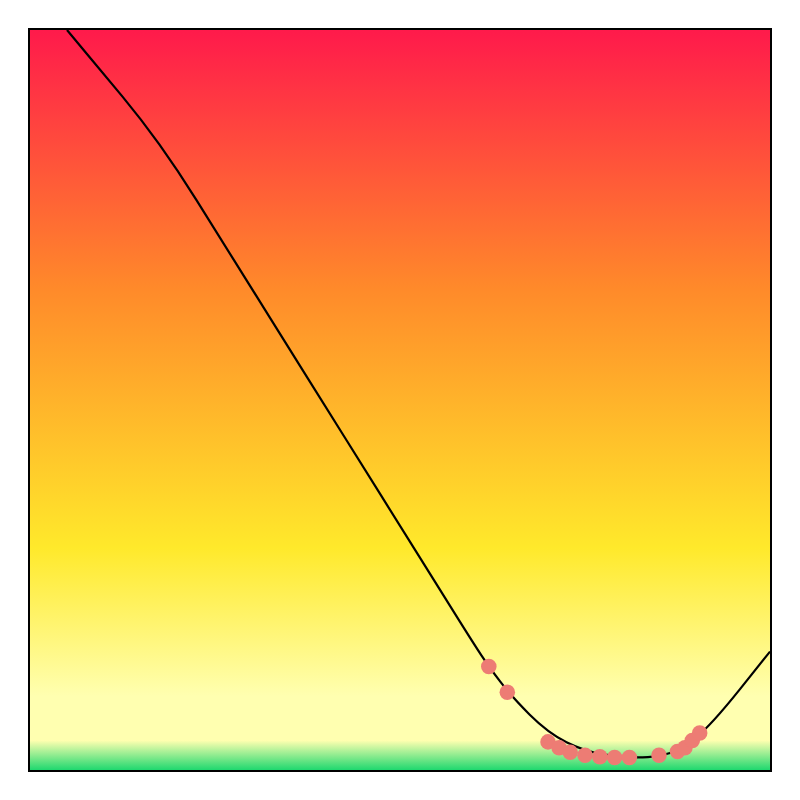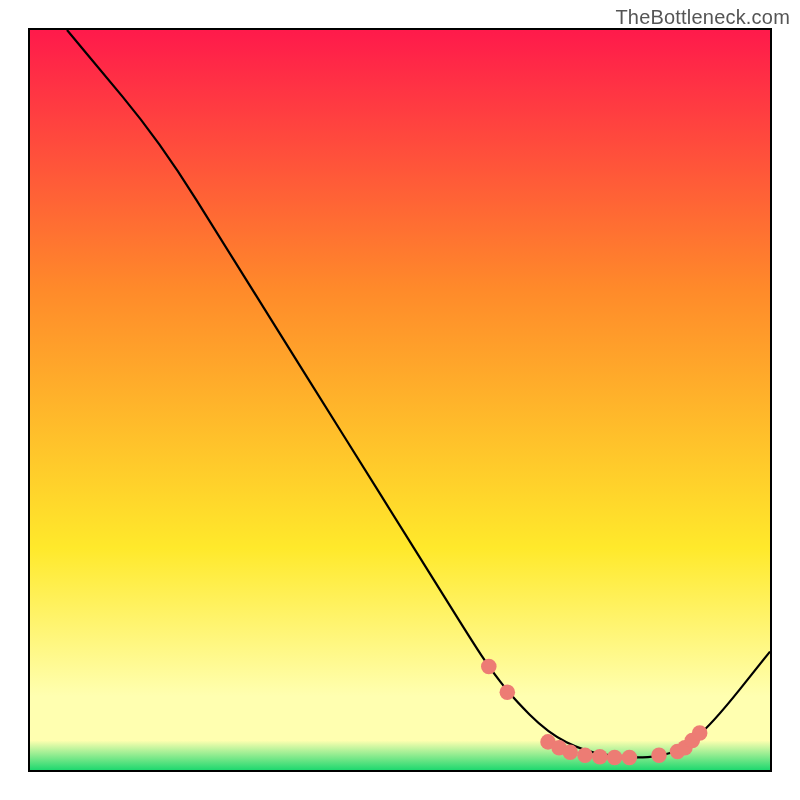--- a/index.html
+++ b/index.html
@@ -30,21 +30,20 @@
   svg.plot {
     position: absolute;
     left: 0; top: 0;
     width: 100%; height: 100%;
   }
 </style>
 </head>
 <body>
 
 <div class="stage">
-  <div class="watermark">TheBottleneck.com</div>
   <div class="chart-box">
     <svg class="plot" viewBox="0 0 100 100" preserveAspectRatio="none">
       <defs>
         <linearGradient id="bg-grad" x1="0" y1="0" x2="0" y2="1">
           <stop id="g0" offset="0%" stop-color="#FF1A4B"></stop>
           <stop id="g1" offset="35%" stop-color="#FF8A2A"></stop>
           <stop id="g2" offset="70%" stop-color="#FFE92B"></stop>
           <stop id="g3" offset="90%" stop-color="#FFFFB0"></stop>
           <stop id="g4" offset="96%" stop-color="#FFFFB0"></stop>
           <stop id="g5" offset="100%" stop-color="#1FD86F"></stop>

